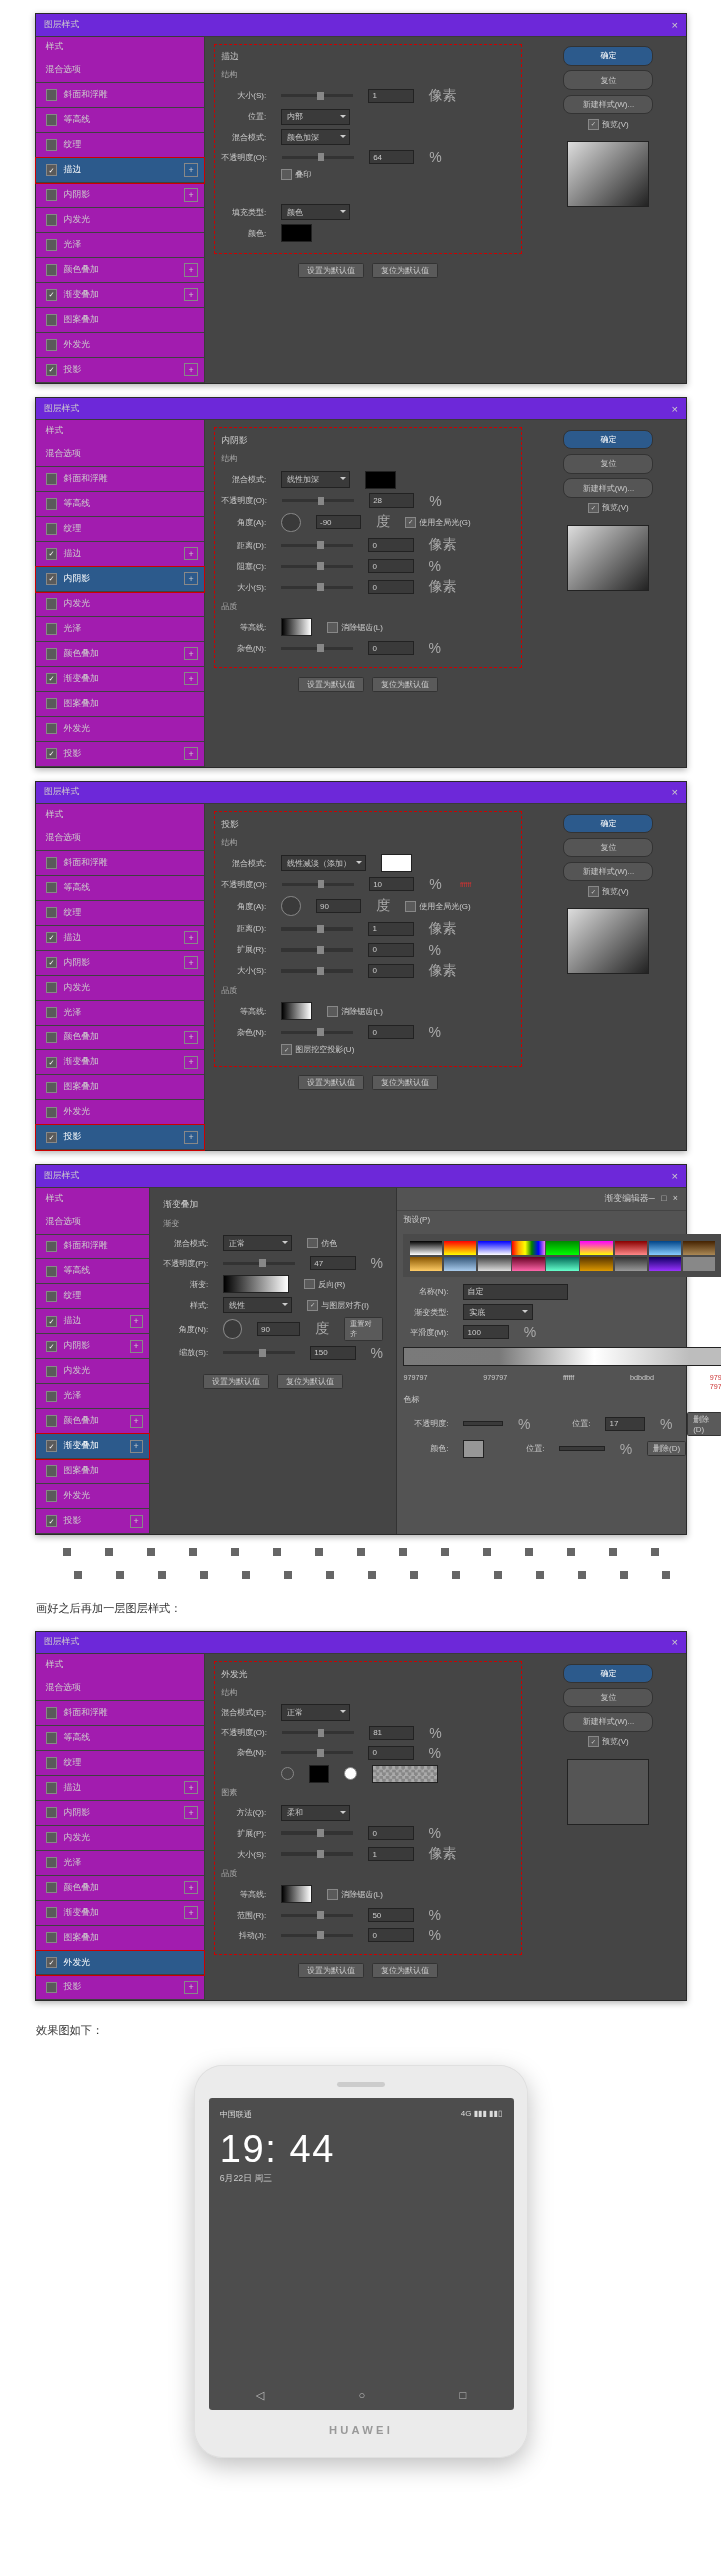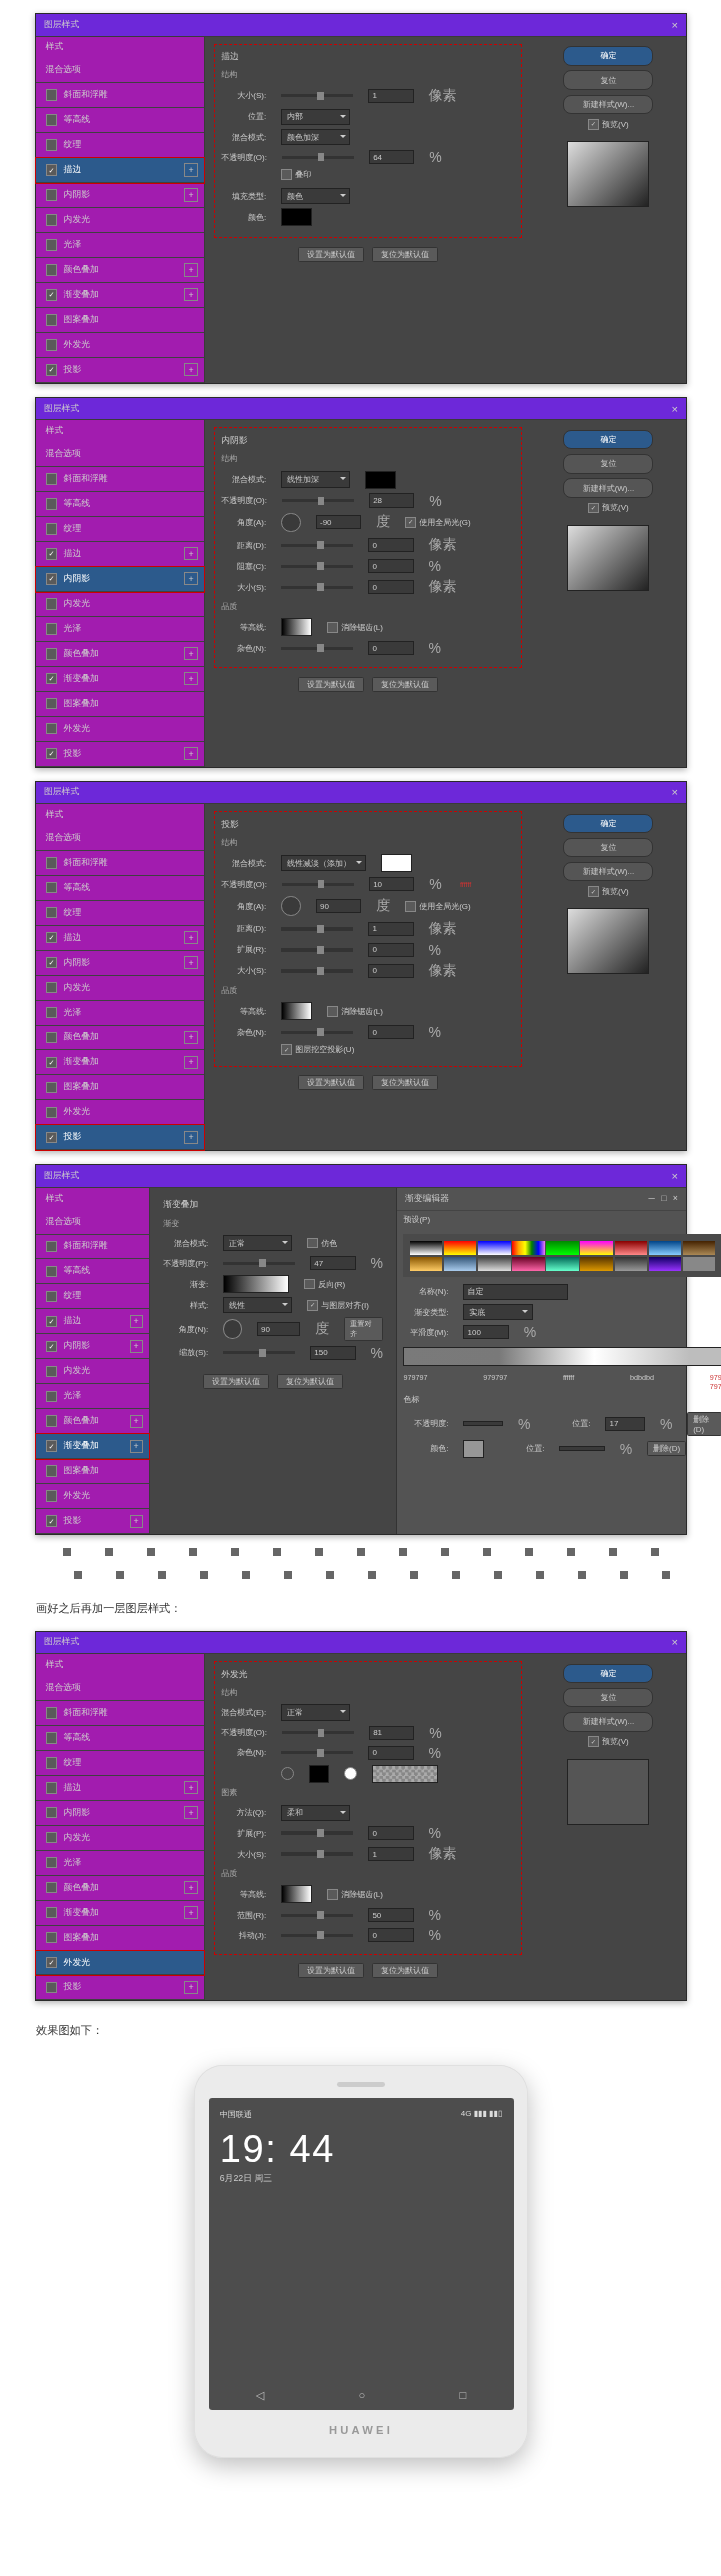--- a/index.html
+++ b/index.html
@@ -32,21 +32,21 @@
 .checkbox-inline{display:flex;align-items:center;gap:3.2px;font-size:8px;color:#ccc}
 .checkbox-inline .cb2{width:8.8px;height:8.8px;border:0.8px solid #888;background:#5a5a5a;display:flex;align-items:center;justify-content:center;font-size:6.4px}
 .btn-row{display:flex;gap:8px;justify-content:center;margin-top:13px}
 .btn-flat{background:#5a5a5a;border:0.8px solid #333;padding:1px 8px;color:#ccc;font-size:8px;cursor:pointer;border-radius:1.6px}
 .right-panel{width:136px;background:#454545;padding:9.6px;display:flex;flex-direction:column;gap:4.8px;align-items:center}
 .right-panel .rbtn{width:88px;padding:3.2px 0;text-align:center;background:#555;border:0.8px solid #333;border-radius:8px;color:#ccc;font-size:8px;cursor:pointer}
 .right-panel .rbtn.primary{background:#2c5a8c;color:#fff}
 .right-panel .preview{width:80px;height:64px;background:linear-gradient(135deg,#ddd,#222);margin-top:6.4px;border:0.8px solid #222}
 .right-panel .preview.dark{background:#555}
 .grad-editor{width:289px;background:#535353;border-left:0.8px solid #333}
-.grad-editor .ge-title{display:flex;justify-content:space-between;padding:4.8px 8px;border-bottom:0.8px solid #444}
+.grad-editor .ge-title{display:flex;justify-content:flex-end;padding:4.8px 8px;border-bottom:0.8px solid #444}
 .presets{display:grid;grid-template-columns:repeat(9,1fr);gap:1.6px;padding:6.4px;background:#4a4a4a;margin:6.4px}
 .presets div{height:14.4px}
 .grad-bar{height:17.6px;margin:6.4px;background:linear-gradient(90deg,#000,#fff);position:relative;border:0.8px solid #222}
 .grad-bar.rainbow{background:linear-gradient(90deg,#7a7a7a,#797979 30%,#fff 60%,#bdbdbd 90%)}
 .grad-stops{display:flex;justify-content:space-between;padding:0 6.4px;font-size:7.2px;color:#ccc}
 .txt-block{width:650px;margin:19px auto 8px;color:#333;font-size:11.2px;line-height:1.8}
 .dot-pattern{width:650px;margin:13px auto;display:flex;flex-direction:column;gap:14.4px;align-items:center}
 .dot-row{display:flex;gap:34px}
 .dot-row .sq{width:8px;height:8px;background:#666}
 .phone-wrap{width:650px;margin:24px auto;display:flex;justify-content:center}
@@ -152,21 +152,21 @@
               <span class="numbox">64</span>
               <span class="unit">%</span>
             </div>
       <div class="field">
               <label></label>
               <span class="checkbox-inline">
                 <span class="cb2"></span>
                 <span>叠印</span>
               </span>
             </div>
-      <div class="field" style="margin-top:8px">
+      <div class="field" style="margin-top:24px">
               <label>填充类型:</label>
               <span class="dropdown">颜色</span>
             </div>
       <div class="field">
               <label>颜色:</label>
               <span class="swatch"></span>
             </div>
       </div>
       <div class="btn-row">
         <span class="btn-flat">设置为默认值</span>

